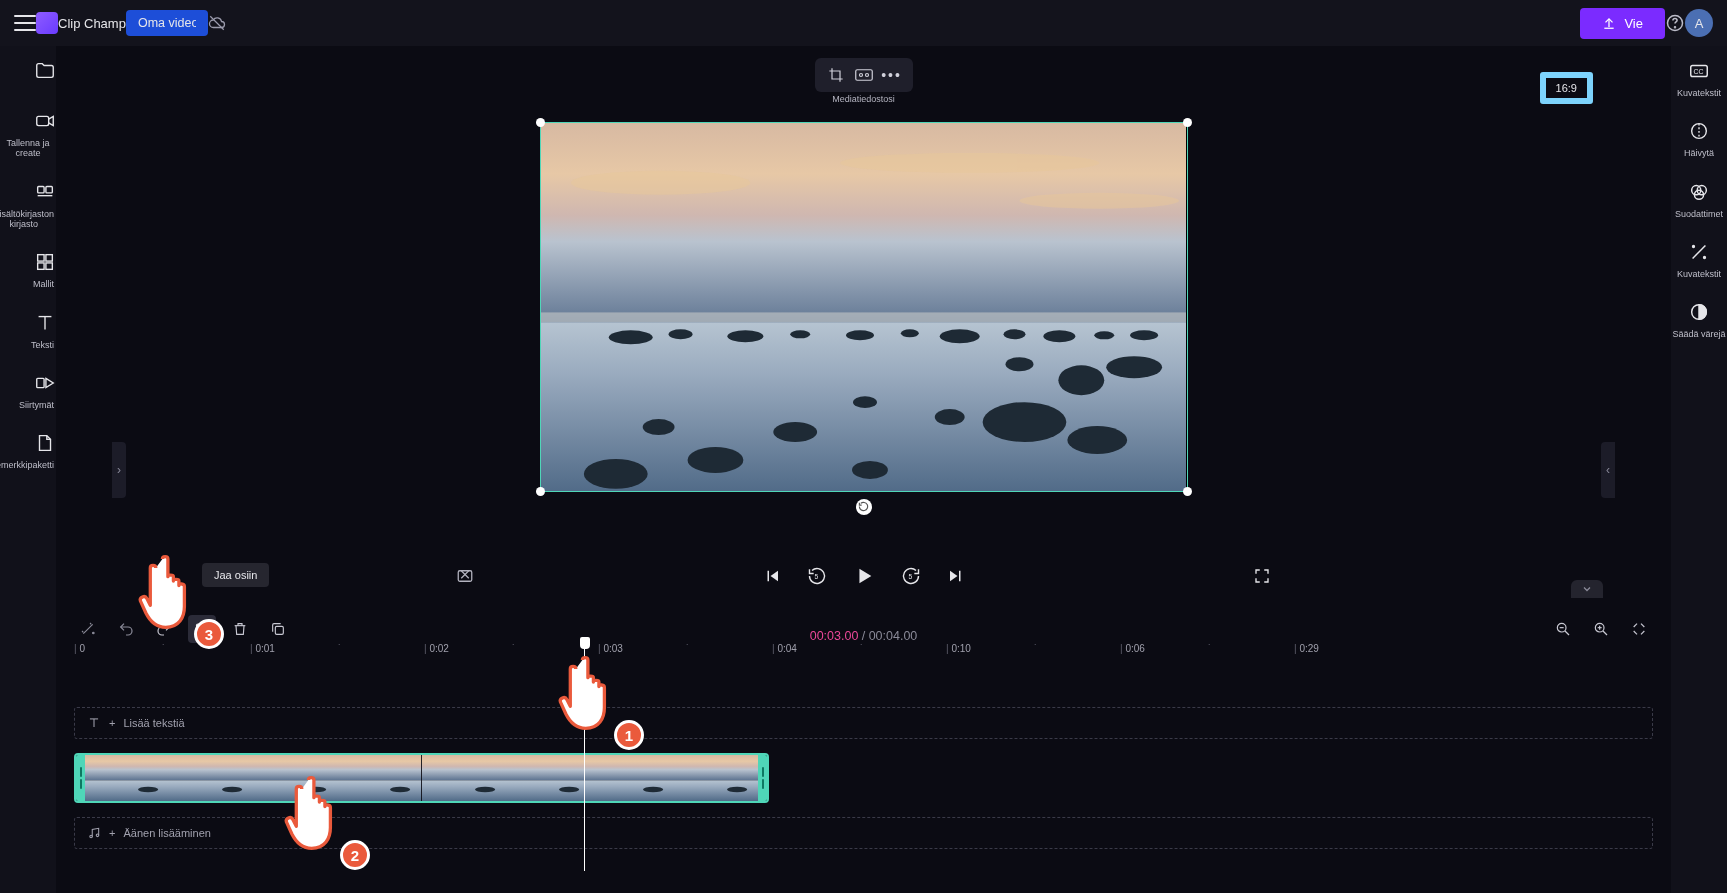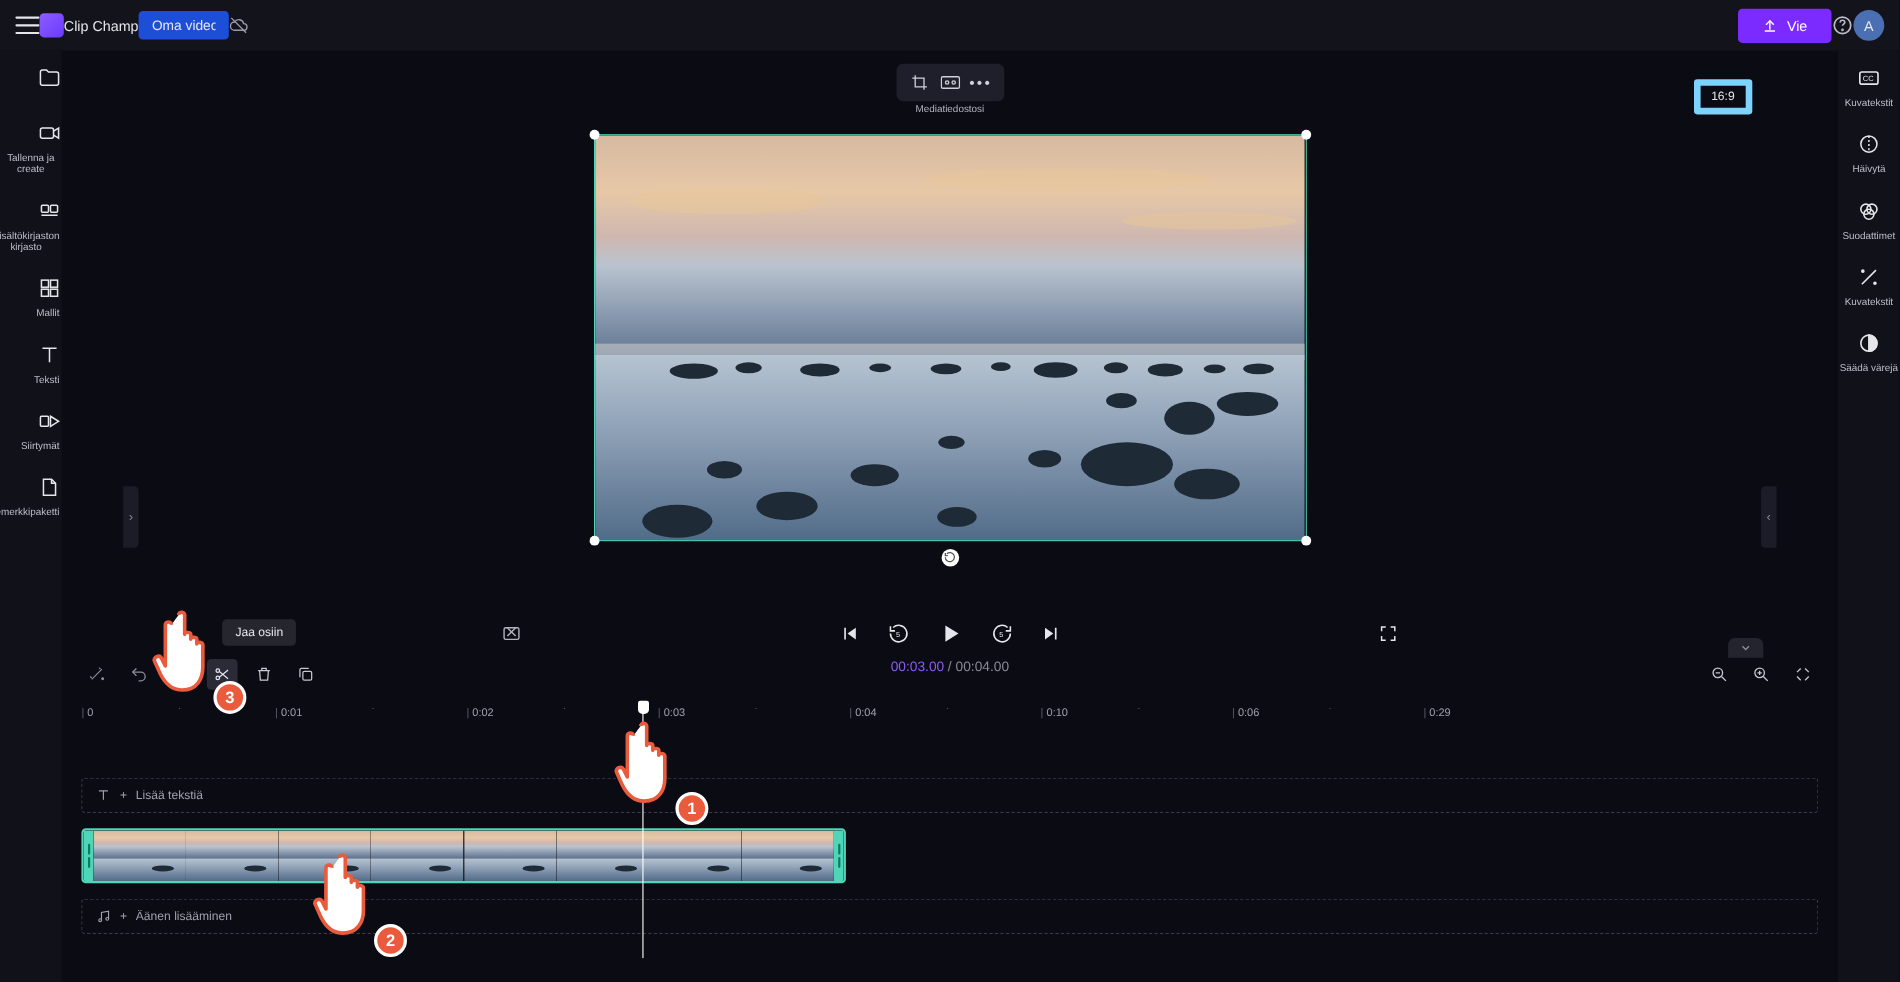--- a/index.html
+++ b/index.html
@@ -30,27 +30,27 @@
 .handle{position:absolute;width:9px;height:9px;background:#fff;border-radius:50%}
 .h-tl{top:-5px;left:-5px}.h-tr{top:-5px;right:-5px}.h-bl{bottom:-5px;left:-5px}.h-br{bottom:-5px;right:-5px}
 .rotate-h{position:absolute;bottom:-24px;left:50%;transform:translateX(-50%);width:16px;height:16px;border-radius:50%;background:#fff;display:flex;align-items:center;justify-content:center;color:#555}
 .aspect{position:absolute;top:26px;right:78px;border:6px solid #7dd3fc;color:#e6e6ea;font-size:11px;padding:4px 10px;border-radius:3px}
 .side-tab{position:absolute;top:50%;right:56px;transform:translateY(-50%);width:14px;height:56px;background:#1c1c28;border-radius:4px 0 0 4px;display:flex;align-items:center;justify-content:center;color:#898999}
 .side-tab-l{position:absolute;top:50%;left:56px;transform:translateY(-50%);width:14px;height:56px;background:#1c1c28;border-radius:0 4px 4px 0;display:flex;align-items:center;justify-content:center;color:#898999}
 .controls{height:46px;display:flex;align-items:center;justify-content:center;gap:26px;color:#e6e6ea;position:relative}
 .controls .ctl{cursor:pointer;display:flex;align-items:center;justify-content:center}
 .controls .left-ctl{position:absolute;left:400px}
 .controls .right-ctl{position:absolute;right:400px}
-.toolbar-row{height:44px;display:flex;align-items:flex-start;padding:0 18px;gap:10px;position:relative;color:#b8b8c4}
+.toolbar-row{height:44px;display:flex;align-items:flex-end;padding:0 18px;gap:10px;position:relative;color:#b8b8c4}
 .tool-btn{width:28px;height:28px;display:flex;align-items:center;justify-content:center;border-radius:4px;cursor:pointer}
 .tool-btn.active{background:#2b2b38}
 .tool-btn svg{width:16px;height:16px}
 .tooltip{position:absolute;top:-36px;left:146px;background:#26262f;color:#e6e6ea;font-size:11px;padding:6px 12px;border-radius:4px}
 .time-readout{position:absolute;left:50%;transform:translateX(-50%)}
-.time-readout .cur{color:#8b5cf6;font-size:12.5px}
+.time-readout .cur{color:#ec4899;font-size:12.5px}
 .time-readout .dur{color:#8a8a98;font-size:12.5px}
 .zoom-tools{margin-left:auto;display:flex;gap:10px;align-items:center}
 .timeline{position:relative;height:250px;padding:0 18px;color:#c0c0cb}
 .ruler{position:relative;height:24px;font-size:10px;color:#a0a0ac}
 .rul-tick{position:absolute;top:0}
 .rul-tick .mark{color:#5e5e6c}
 .tracks{position:relative;margin-top:4px}
 .track{border:1px dashed #3a3a48;border-radius:3px;height:32px;display:flex;align-items:center;gap:8px;padding:0 12px;color:#a1a1ae;margin-bottom:14px;font-size:11px}
 .clip-track{height:50px;border:2px solid #4fd6b8;border-radius:4px;margin-bottom:14px;position:relative;overflow:hidden;width:695px;display:flex}
 .clip-track .grip{width:9px;background:#4fd6b8;display:flex;flex-direction:column;align-items:center;justify-content:center;gap:2px}

